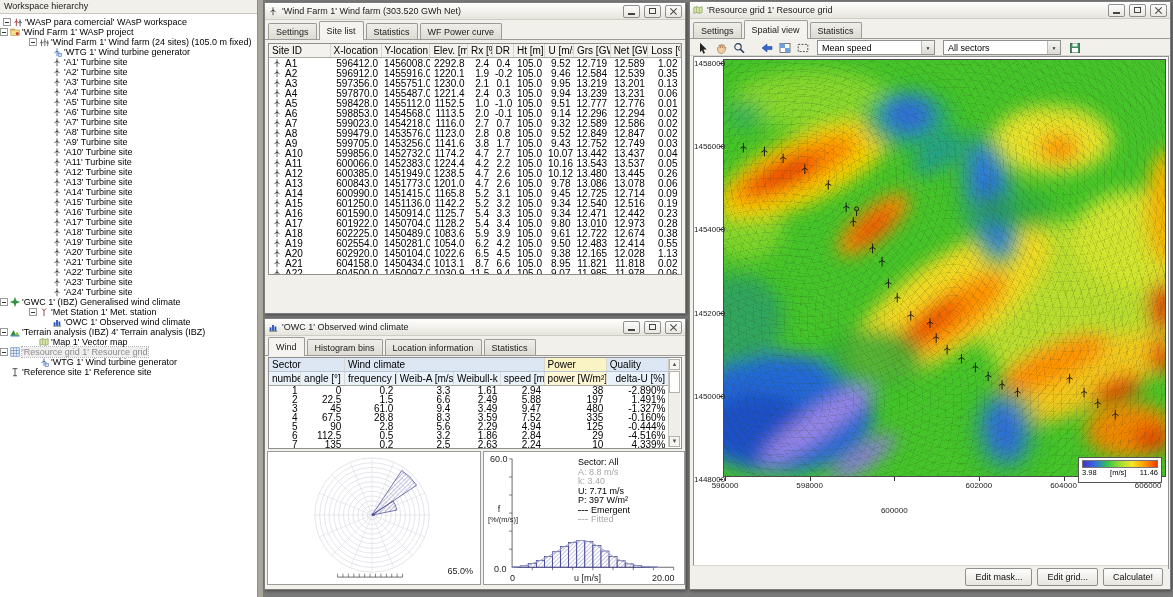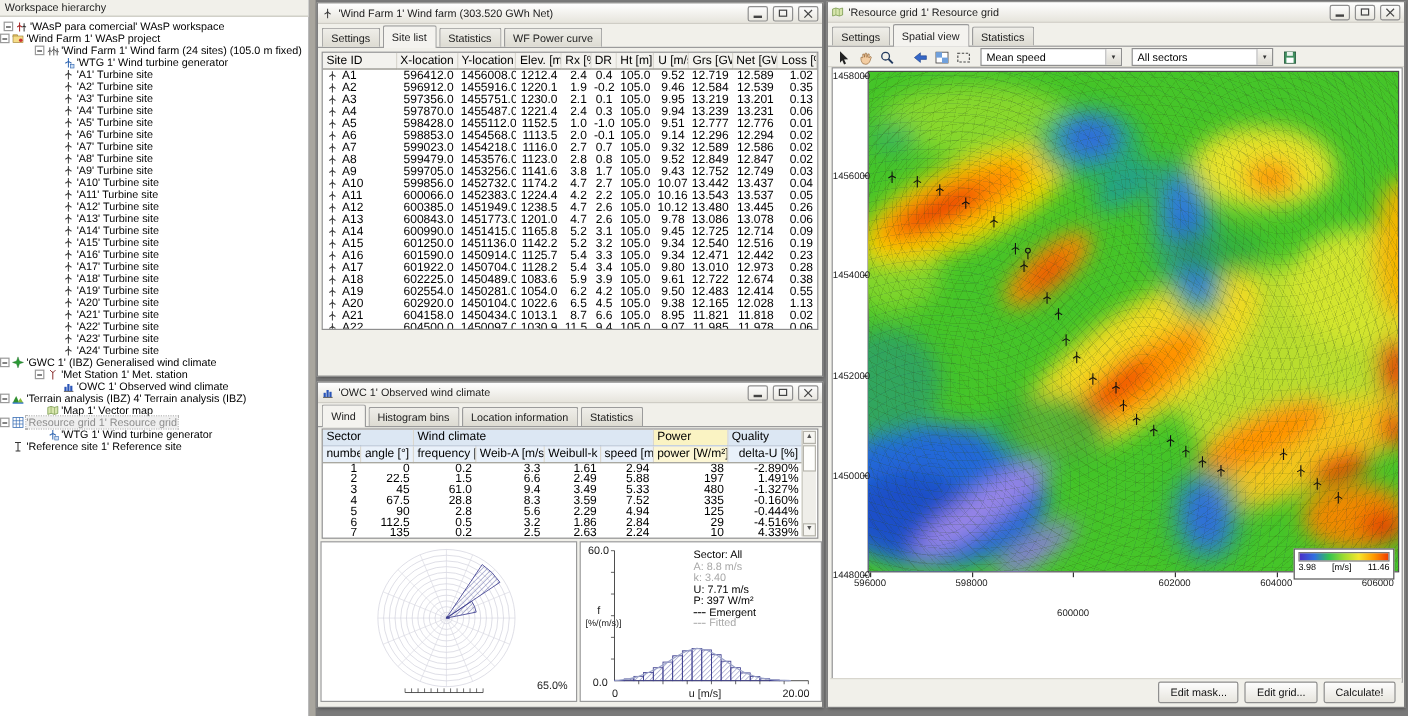--- a/index.html
+++ b/index.html
@@ -629,21 +629,21 @@
                 <span>
                   <svg class="ic" viewBox="0 0 12 12">
                     <use href="#i-turbine"></use>
                   </svg>
                 </span>
                 <span>A1</span>
               </span>
             </td>
             <td class="num">596412.0</td>
             <td class="num">1456008.0</td>
-            <td class="num">1212.4</td>
+            <td class="num">2292.8</td>
             <td class="num">2.4</td>
             <td class="num">0.4</td>
             <td class="num">105.0</td>
             <td class="num">9.52</td>
             <td class="num">12.719</td>
             <td class="num">12.589</td>
             <td class="num">1.02</td>
           </tr>
 
           <tr>
@@ -1220,21 +1220,21 @@
             <td class="num">197</td>
             <td class="num">1.491%</td>
           </tr>
 
           <tr>
             <td class="num">3</td>
             <td class="num">45</td>
             <td class="num">61.0</td>
             <td class="num">9.4</td>
             <td class="num">3.49</td>
-            <td class="num">5.33</td>
+            <td class="num">9.47</td>
             <td class="num">480</td>
             <td class="num">-1.327%</td>
           </tr>
 
           <tr>
             <td class="num">4</td>
             <td class="num">67.5</td>
             <td class="num">28.8</td>
             <td class="num">8.3</td>
             <td class="num">3.59</td>

